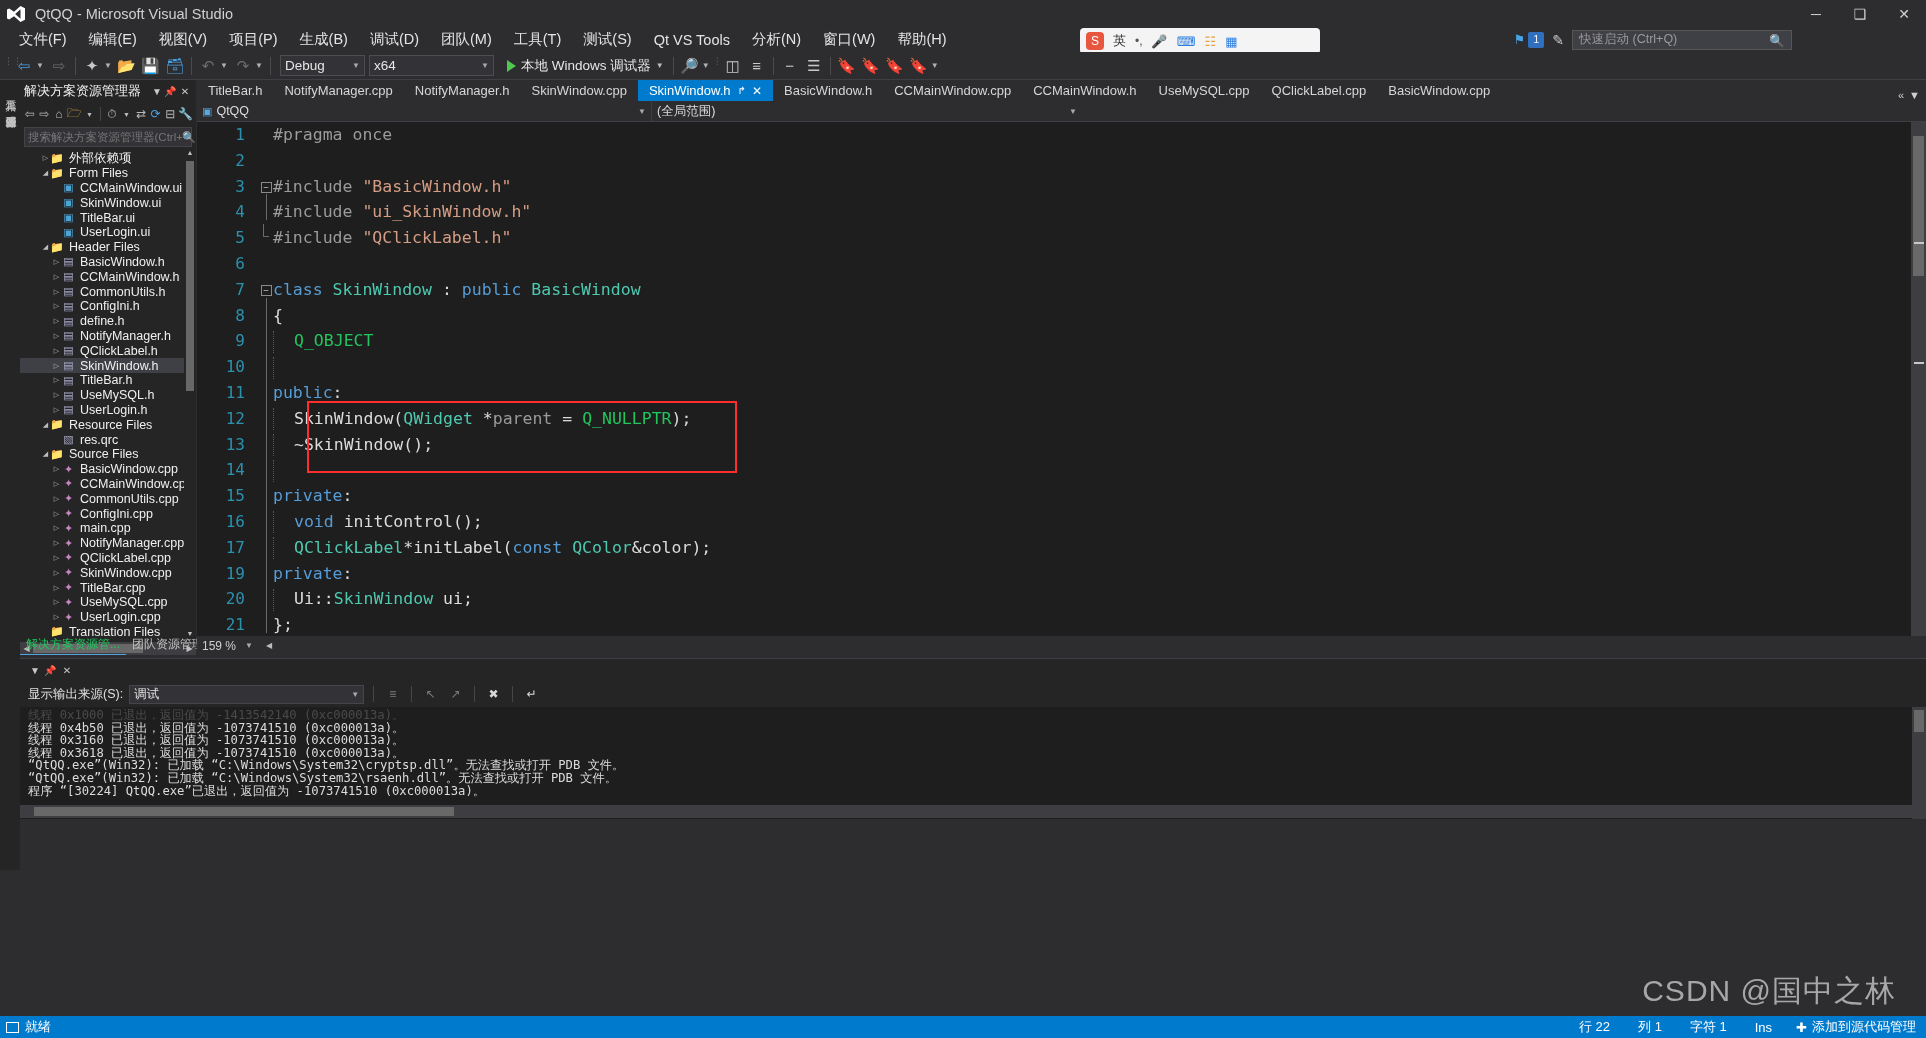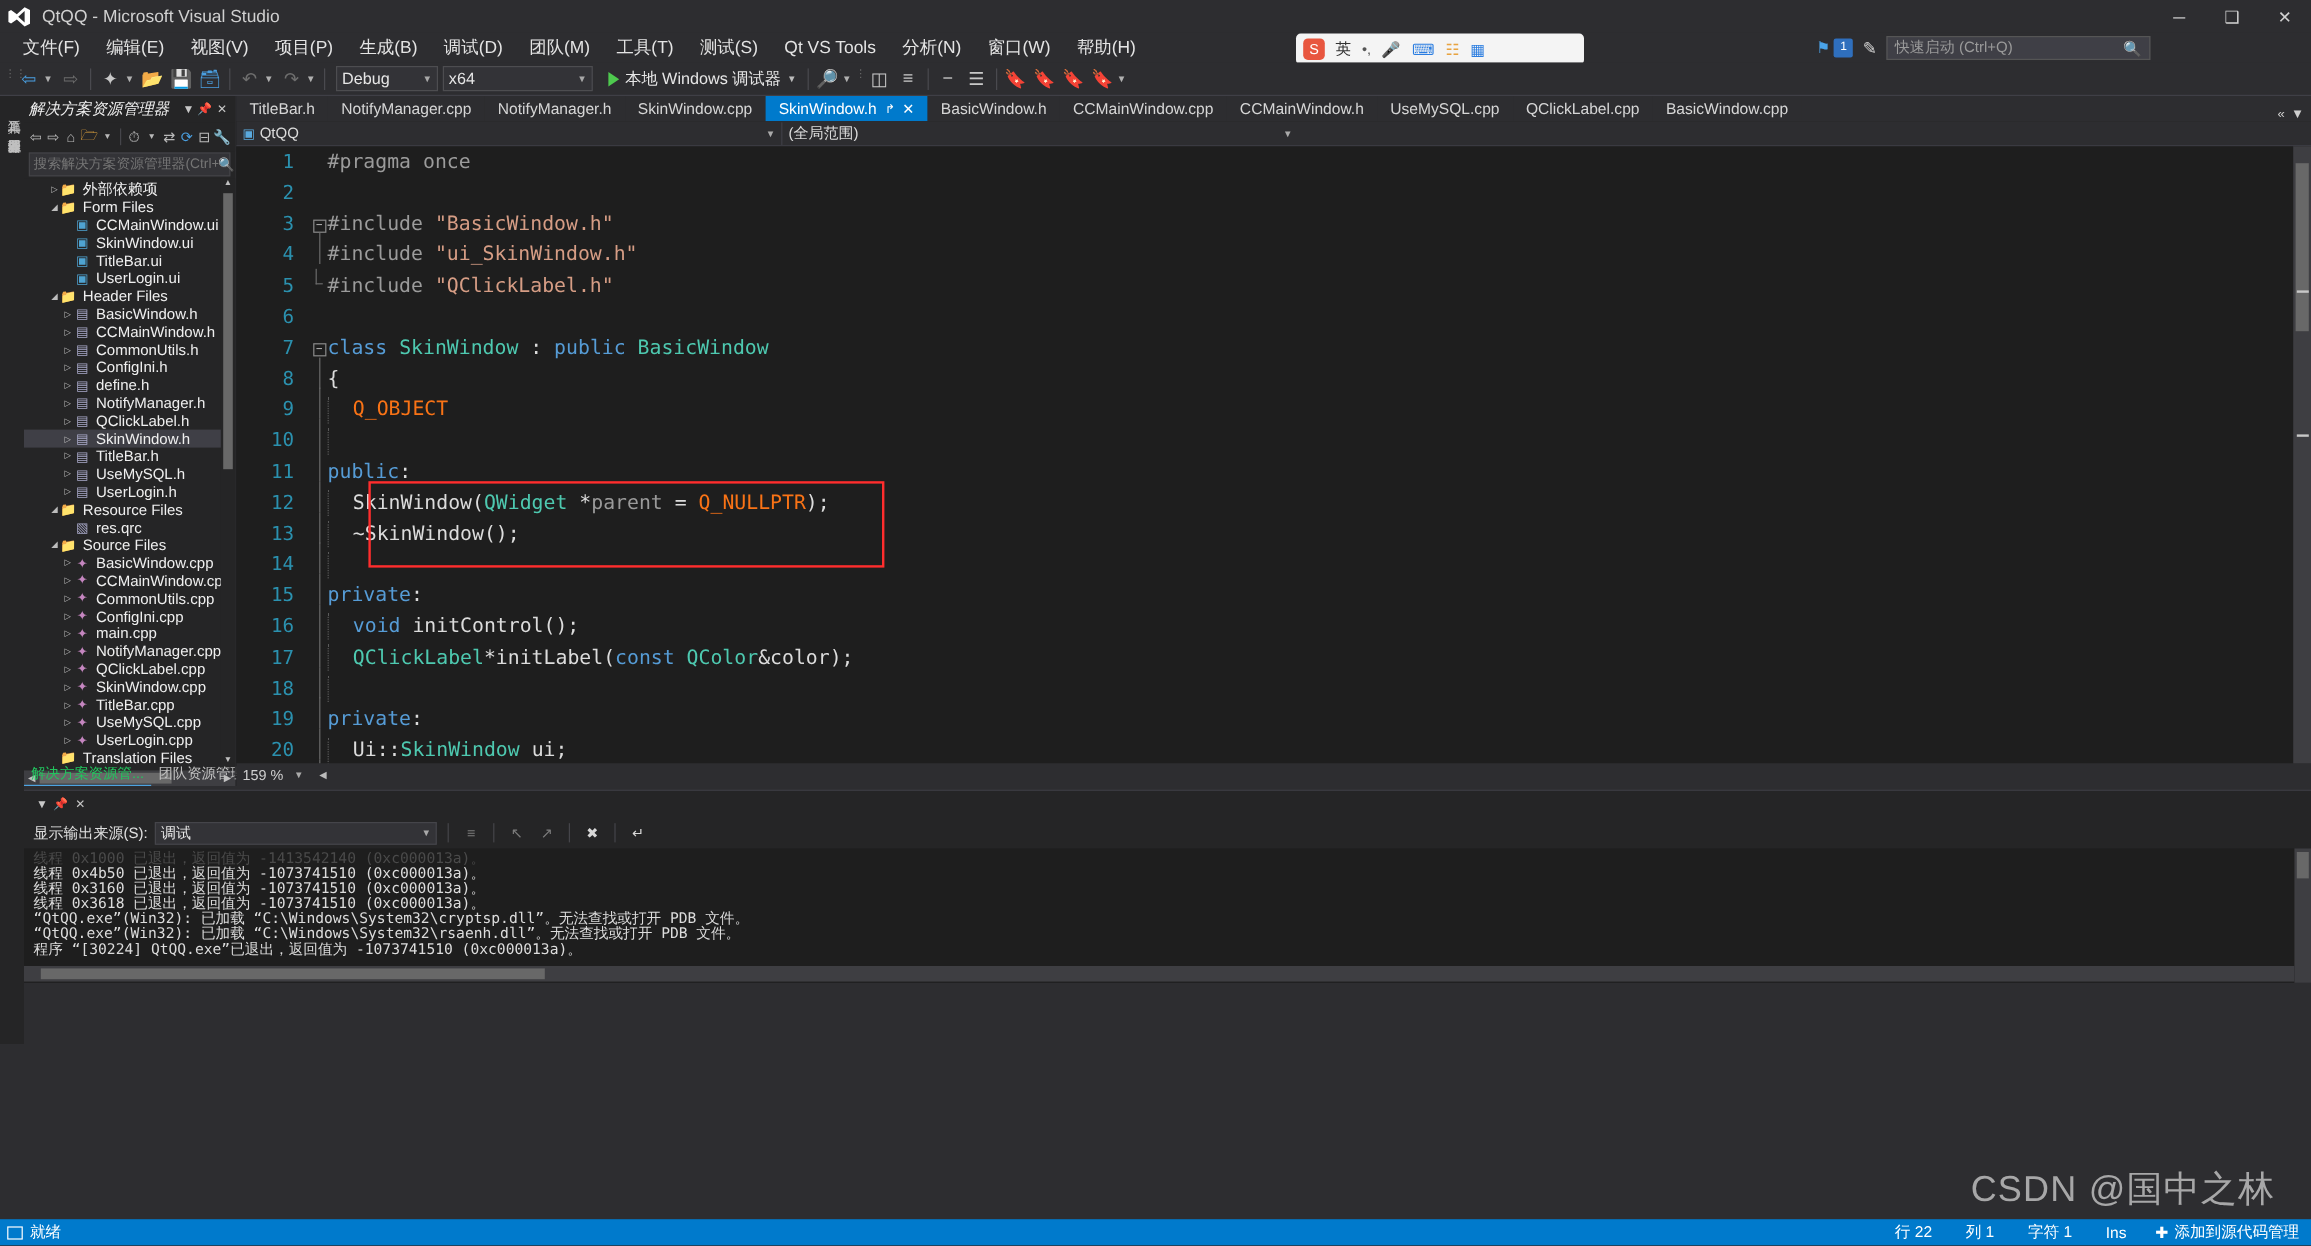--- a/index.html
+++ b/index.html
@@ -82,21 +82,21 @@
 
   
   .sln {
     position:absolute; left:20px; top:80px; width:176px; height:575px;
     background:#252526; display:flex; flex-direction:column;
   }
   .sln-head {
     height:22px; display:flex; align-items:center; padding:0 4px; font-size:13px;
     color:#f0f0f0; background:#252526;
   }
-  .sln-head .t { flex:1; white-space:nowrap; overflow:hidden;font-style:italic;}
+  .sln-head .t { flex:1; white-space:nowrap; overflow:hidden;}
   .sln-head .ic { width:14px; text-align:center; color:#c8c8c8; font-size:10px;}
   .sln-tools {
     height:24px; display:flex; align-items:center; gap:1px; padding:0 3px;
     background:#252526;
   }
   .sl-ic { width:17px; height:19px; display:flex;align-items:center;justify-content:center;
            color:#b9b9b9; font-size:12px;}
   .sl-sep { width:1px;height:14px;background:#45454a;margin:0 3px;}
   .sln-search {
     height:20px; margin:1px 4px 2px 4px; background:#333337; border:1px solid #434346;
@@ -177,21 +177,21 @@
     font-size:16.5px; line-height:25.8px;
   }
   .cline { display:flex; height:25.8px; align-items:center; white-space:pre; }
   .lnum { width:62px; text-align:right; padding-right:14px; color:#2b91af; font-size:16px; flex:none;}
   .fold-col { width:14px; text-align:center; color:#888; font-size:12px; flex:none;}
   .ctext { flex:1; }
   .k-blue { color:#569cd6; }
   .k-pre { color:#9b9b9b; }
   .k-str { color:#d69d85; }
   .k-type { color:#4ec9b0; }
-  .k-mac { color:#f97316; }
+  .k-mac { color:#22c55e; }
   .k-plain { color:#dcdcdc; }
   .k-gray { color:#9a9a9a; }
   .foldbox {
     display:inline-block; width:11px; height:11px; border:1px solid #8a8a8a;
     color:#c0c0c0; font-size:9px; line-height:9px; text-align:center;
   }
   .guide { border-left:1px dotted #5a5a5a; }
   .redbox {
     position:absolute; left:110px; top:279px; width:430px; height:72px;
     border:2px solid #ff2d2d; pointer-events:none;
@@ -683,21 +683,20 @@
     <div class="cline"><span class="lnum">8</span><span class="fold-col"><span style="display:inline-block;width:1px;height:26px;background:#6a6a6a;"></span></span><span class="ctext"><span class="k-plain">{</span></span></div>
     <div class="cline"><span class="lnum">9</span><span class="fold-col"><span style="display:inline-block;width:1px;height:26px;background:#6a6a6a;"></span></span><span class="ctext"><span class="guide" style="display:inline-block;width:21px;height:22px;vertical-align:middle;"></span><span class="k-mac">Q_OBJECT</span></span></div>
     <div class="cline"><span class="lnum">10</span><span class="fold-col"><span style="display:inline-block;width:1px;height:26px;background:#6a6a6a;"></span></span><span class="ctext"><span class="guide" style="display:inline-block;width:21px;height:22px;vertical-align:middle;"></span></span></div>
     <div class="cline"><span class="lnum">11</span><span class="fold-col"><span style="display:inline-block;width:1px;height:26px;background:#6a6a6a;"></span></span><span class="ctext"><span class="k-blue">public</span><span class="k-plain">:</span></span></div>
     <div class="cline"><span class="lnum">12</span><span class="fold-col"><span style="display:inline-block;width:1px;height:26px;background:#6a6a6a;"></span></span><span class="ctext"><span class="guide" style="display:inline-block;width:21px;height:22px;vertical-align:middle;"></span><span class="k-plain">SkinWindow</span><span class="k-plain">(</span><span class="k-type">QWidget</span><span class="k-plain"> *</span><span class="k-gray">parent</span><span class="k-plain"> = </span><span class="k-mac">Q_NULLPTR</span><span class="k-plain">);</span></span></div>
     <div class="cline"><span class="lnum">13</span><span class="fold-col"><span style="display:inline-block;width:1px;height:26px;background:#6a6a6a;"></span></span><span class="ctext"><span class="guide" style="display:inline-block;width:21px;height:22px;vertical-align:middle;"></span><span class="k-plain">~SkinWindow();</span></span></div>
     <div class="cline"><span class="lnum">14</span><span class="fold-col"><span style="display:inline-block;width:1px;height:26px;background:#6a6a6a;"></span></span><span class="ctext"><span class="guide" style="display:inline-block;width:21px;height:22px;vertical-align:middle;"></span></span></div>
     <div class="cline"><span class="lnum">15</span><span class="fold-col"><span style="display:inline-block;width:1px;height:26px;background:#6a6a6a;"></span></span><span class="ctext"><span class="k-blue">private</span><span class="k-plain">:</span></span></div>
     <div class="cline"><span class="lnum">16</span><span class="fold-col"><span style="display:inline-block;width:1px;height:26px;background:#6a6a6a;"></span></span><span class="ctext"><span class="guide" style="display:inline-block;width:21px;height:22px;vertical-align:middle;"></span><span class="k-blue">void </span><span class="k-plain">initControl();</span></span></div>
     <div class="cline"><span class="lnum">17</span><span class="fold-col"><span style="display:inline-block;width:1px;height:26px;background:#6a6a6a;"></span></span><span class="ctext"><span class="guide" style="display:inline-block;width:21px;height:22px;vertical-align:middle;"></span><span class="k-type">QClickLabel</span><span class="k-plain">*initLabel(</span><span class="k-blue">const </span><span class="k-type">QColor</span><span class="k-plain">&amp;color);</span></span></div>
-    <div class="cline"><span class="lnum">18</span><span class="fold-col"><span style="display:inline-block;width:1px;height:26px;background:#6a6a6a;"></span></span><span class="ctext"><span class="guide" style="display:inline-block;width:21px;height:22px;vertical-align:middle;"></span></span></div>
     <div class="cline"><span class="lnum">19</span><span class="fold-col"><span style="display:inline-block;width:1px;height:26px;background:#6a6a6a;"></span></span><span class="ctext"><span class="k-blue">private</span><span class="k-plain">:</span></span></div>
     <div class="cline"><span class="lnum">20</span><span class="fold-col"><span style="display:inline-block;width:1px;height:26px;background:#6a6a6a;"></span></span><span class="ctext"><span class="guide" style="display:inline-block;width:21px;height:22px;vertical-align:middle;"></span><span class="k-plain">Ui::</span><span class="k-type">SkinWindow</span><span class="k-plain"> ui;</span></span></div>
     <div class="cline"><span class="lnum">21</span><span class="fold-col"><span style="display:inline-block;width:1px;height:26px;background:#6a6a6a;"></span></span><span class="ctext"><span class="k-plain">};</span></span></div>
     <div class="redbox"></div>
 
 </div>
 
 <div class="ed-vscroll">
   <div class="t"></div>
   <div class="ed-mark" style="top:120px;"></div>

